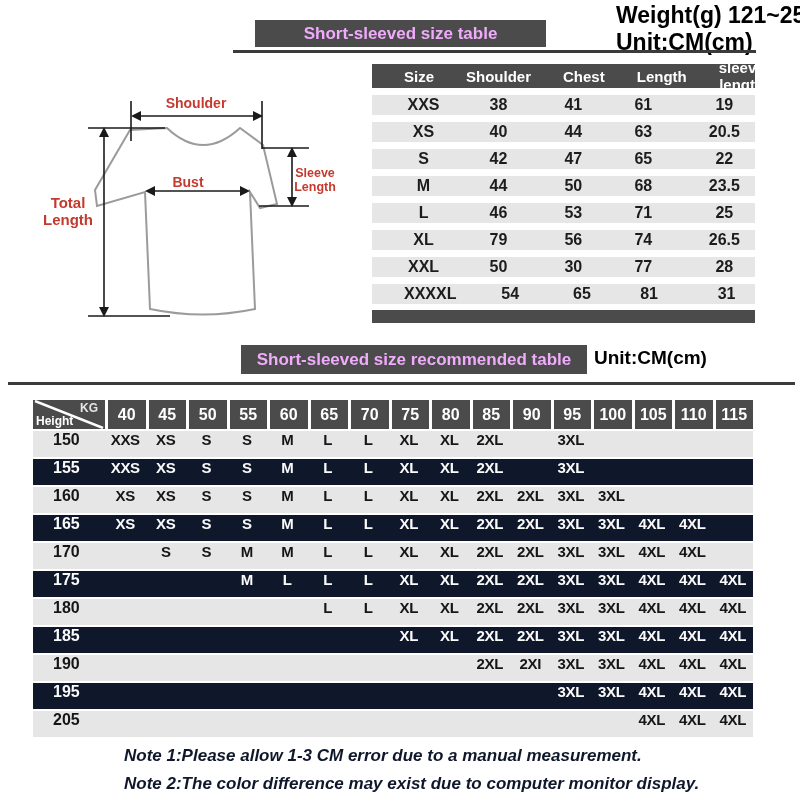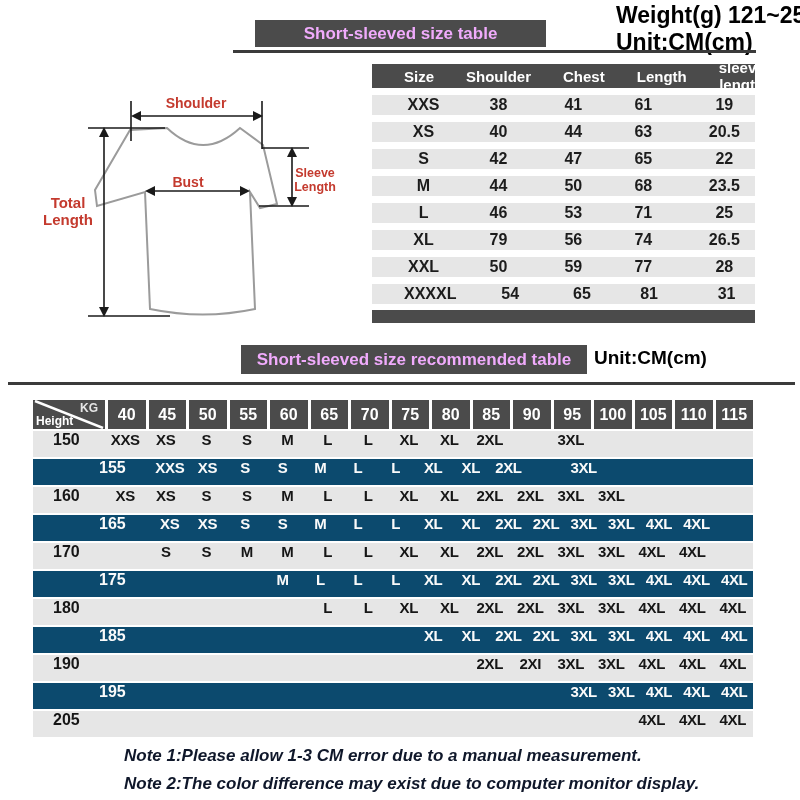--- a/index.html
+++ b/index.html
@@ -33,21 +33,21 @@
   .rec-table{position:absolute;left:33px;top:400px;width:720px;}
   .rt-header{display:flex;height:29px;}
   .rt-corner{width:72px;background:#4b4b4b;position:relative;flex:none;}
   .corner-svg{position:absolute;left:0;top:0;width:100%;height:100%;}
   .kg{position:absolute;top:1px;right:7px;color:#e5e5e5;font-size:12px;font-weight:bold;}
   .hgt{position:absolute;bottom:1px;left:3px;color:#fff;font-size:12px;font-weight:bold;}
   .rt-box{flex:1;margin-left:3px;background:#4b4b4b;color:#fff;font-size:16px;font-weight:bold;
           display:flex;align-items:center;justify-content:center;}
   .rt-row{display:flex;height:26px;margin-top:2px;font-size:15px;font-weight:bold;}
   .rt-light{background:#e6e6e6;color:#161616;}
-  .rt-dark{background:#0c4a6e;color:#fafafa;padding-left:46px;}
+  .rt-dark{background:#0f172a;color:#fafafa;}
   .rt-height{width:72px;flex:none;box-sizing:border-box;padding-left:20px;font-size:16px;}
   .rt-cell{flex:1;text-align:center;letter-spacing:-0.3px;}
 
   .notes{position:absolute;left:124px;top:742px;font-size:17px;font-weight:600;line-height:28px;color:#0f172a;white-space:nowrap;font-style:italic;}
 </style>
 </head>
 <body>
 
 <div class="canvas">
 
@@ -142,21 +142,21 @@
         <div class="st-row">
           <div class="st-cell stc0">XL</div>
           <div class="st-cell stc1">79</div>
           <div class="st-cell stc2">56</div>
           <div class="st-cell stc3">74</div>
           <div class="st-cell stc4">26.5</div>
         </div>
         <div class="st-row">
           <div class="st-cell stc0">XXL</div>
           <div class="st-cell stc1">50</div>
-          <div class="st-cell stc2">59</div>
+          <div class="st-cell stc2">30</div>
           <div class="st-cell stc3">77</div>
           <div class="st-cell stc4">28</div>
         </div>
         <div class="st-row">
           <div class="st-cell stc0">XXXXL</div>
           <div class="st-cell stc1">54</div>
           <div class="st-cell stc2">65</div>
           <div class="st-cell stc3">81</div>
           <div class="st-cell stc4">31</div>
         </div>

